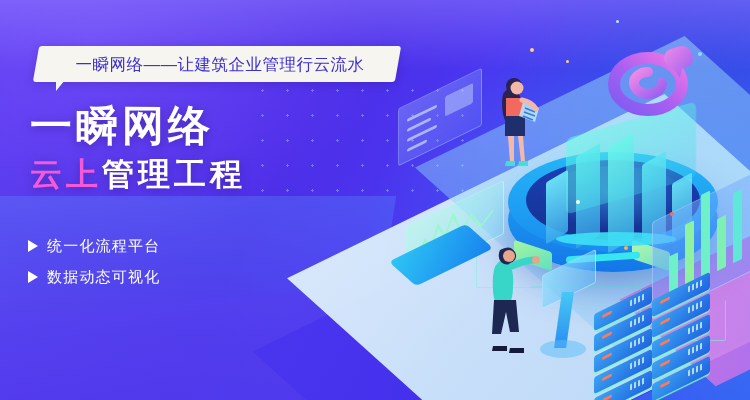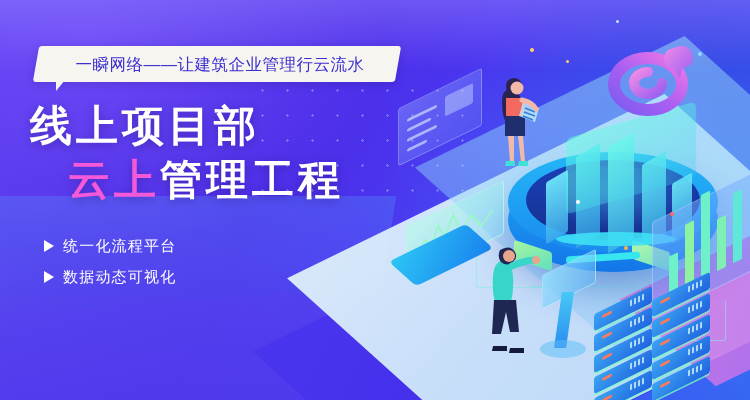--- a/index.html
+++ b/index.html
@@ -65,27 +65,27 @@
     font-weight:400;
   }
 
   .h1{
     position:absolute;left:30px;top:104px;
     font-size:42px;font-weight:700;color:#ffffff;letter-spacing:4px;
     line-height:1.05;text-shadow:0 2px 10px rgba(30,10,90,.35);
   }
   .h2{
     position:absolute;left:30px;top:158px;
-    font-size:42px;font-weight:700;letter-spacing:4px;line-height:1.05;
-    text-shadow:0 2px 10px rgba(30,10,90,.35);white-space:nowrap;margin-left:38px;
+    font-size:32px;font-weight:700;letter-spacing:4px;line-height:1.05;
+    text-shadow:0 2px 10px rgba(30,10,90,.35);white-space:nowrap;
   }
   .h2 .pink{color:#f45ad8;}
   .h2 .white{color:#ffffff;}
 
-  .bullets{position:absolute;left:44px;top:234px;}
+  .bullets{position:absolute;left:28px;top:234px;}
   .bullet{display:flex;align-items:center;height:24px;margin-bottom:7px;}
   .tri{
     width:0;height:0;margin-right:9px;
     border-left:10px solid #ffffff;
     border-top:6.5px solid transparent;
     border-bottom:6.5px solid transparent;
   }
   .bullet-label{color:#ffffff;font-size:15px;letter-spacing:1.2px;white-space:nowrap;}
 
   
@@ -361,21 +361,21 @@
     <div class="spark" style="left:290px;top:212px;width:4px;height:4px;background:#ff6b5e;"></div>
     <div class="spark" style="left:244px;top:246px;width:4px;height:4px;background:#ffb347;"></div>
   </div>
 
   <div class="copy">
 
     <div class="bubble"></div>
     <div class="bubble-tail"></div>
     <div class="bubble-text">一瞬网络——让建筑企业管理行云流水</div>
 
-    <div class="h1">线上项目部</div>
+    <div class="h1">一瞬网络</div>
 
     <div class="h2">
       <span class="pink">云上</span><span class="white">管理工程</span>
     </div>
 
     <div class="bullets">
       <div class="bullet">
         <span class="tri"></span>
         <span class="bullet-label">统一化流程平台</span>
       </div>

